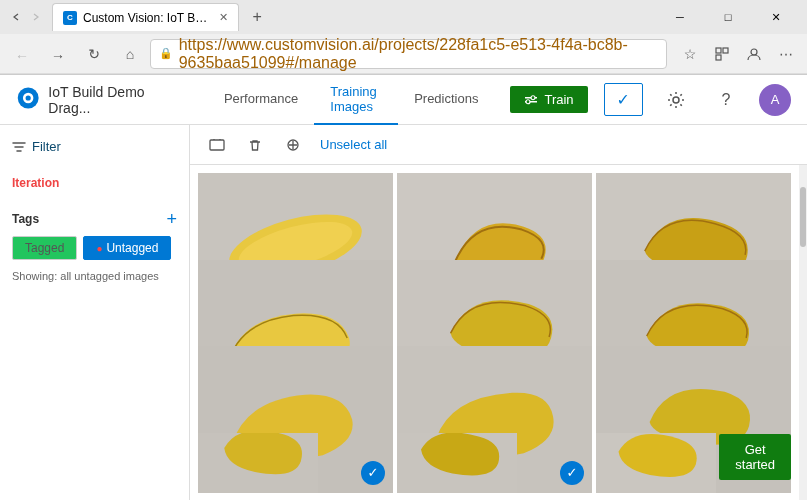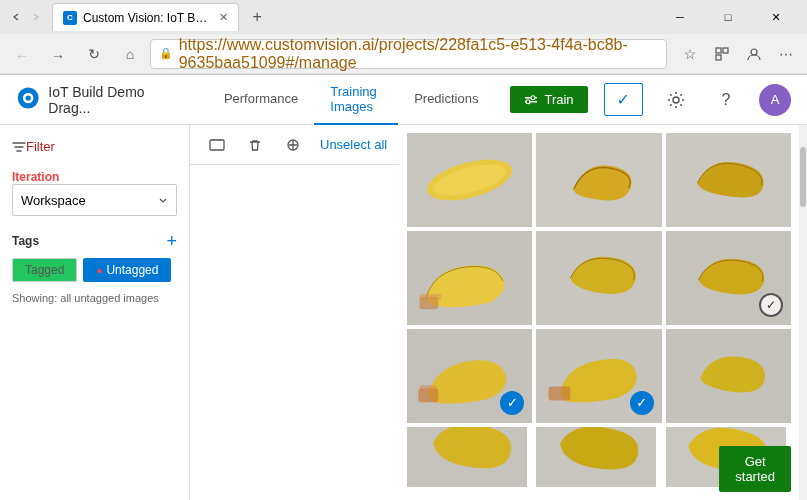--- a/index.html
+++ b/index.html
@@ -40,43 +40,43 @@
     .checkmark-btn { background: white; border: 1px solid #0078d4; border-radius: 2px; padding: 6px 12px; color: #0078d4; cursor: pointer; display: flex; align-items: center; }
     .gear-btn { width: 34px; height: 34px; display: flex; align-items: center; justify-content: center; cursor: pointer; color: #555; border-radius: 2px; }
     .help-btn { width: 34px; height: 34px; display: flex; align-items: center; justify-content: center; cursor: pointer; color: #555; border-radius: 2px; font-size: 16px; }
     .avatar { width: 32px; height: 32px; border-radius: 50%; background: #8661c5; display: flex; align-items: center; justify-content: center; color: white; font-size: 13px; cursor: pointer; }
 
     
     .content-area { display: flex; flex: 1; overflow: hidden; }
 
     
     .sidebar { width: 190px; border-right: 1px solid #ddd; padding: 14px 12px; background: white; flex-shrink: 0; }
-    .filter-row { display: flex; align-items: center; gap: 0; color: #b91c1c; font-size: 13px; margin-bottom: 16px; cursor: pointer; }
+    .filter-row { display: flex; align-items: center; gap: 6px; color: #0c4a6e; font-size: 13px; margin-bottom: 22px; cursor: pointer; }
     .section-label { font-size: 12px; font-weight: 600; color: #ef4444; margin-bottom: 0; }
     .dropdown-select { width: 100%; height: 32px; border: 1px solid #ccc; border-radius: 2px; padding: 0 8px; font-size: 13px; display: flex; align-items: center; justify-content: space-between; cursor: pointer; background: white; margin-bottom: 16px; }
-    .tags-section { margin-top: 0; }
+    .tags-section { margin-top: 20px; }
     .tags-header { display: flex; align-items: center; justify-content: space-between; margin-bottom: 8px; }
     .tags-label { font-size: 12px; font-weight: 600; color: #333; }
     .add-tag-btn { color: #0078d4; font-size: 18px; cursor: pointer; line-height: 1; }
     .tag-buttons { display: flex; gap: 6px; flex-wrap: wrap; }
     .tag-btn { padding: 4px 12px; border-radius: 2px; font-size: 12px; cursor: pointer; border: 1px solid #ccc; background: #22c55e; color: #555; }
     .tag-btn.untagged { background: #0078d4; color: white; border-color: #0078d4; display: flex; align-items: center; gap: 4px; }
     .showing-text { font-size: 11px; color: #666; margin-top: 10px; }
 
     
-    .main-content { flex: 1; display: flex; flex-direction: row; overflow: hidden; background: white; }
+    .main-content { flex: 1; display: flex; flex-direction: column; overflow: hidden; background: white; }
     .toolbar { display: flex; align-items: center; height: 40px; border-bottom: 1px solid #ddd; padding: 0 12px; gap: 8px; }
     .toolbar-btn { width: 30px; height: 30px; display: flex; align-items: center; justify-content: center; cursor: pointer; color: #555; border-radius: 2px; font-size: 16px; }
     .unselect-btn { margin-left: 4px; color: #0078d4; font-size: 13px; cursor: pointer; }
 
     
     .image-grid { flex: 1; overflow-y: auto; padding: 8px; display: grid; grid-template-columns: repeat(3, 1fr); gap: 4px; align-content: start; }
     .image-cell { position: relative; aspect-ratio: 4/3; background: #e8e8e8; overflow: hidden; cursor: pointer; }
     .check-overlay { position: absolute; bottom: 8px; right: 8px; width: 24px; height: 24px; border-radius: 50%; background: #0078d4; display: flex; align-items: center; justify-content: center; color: white; font-size: 13px; }
-    .get-started-btn { position: absolute; bottom: 8px; right: 16px; background: #107c10; color: white; border: none; border-radius: 2px; padding: 8px 16px; font-size: 13px; cursor: pointer; font-weight: 500; }
+    .get-started-btn { position: absolute; bottom: 20px; right: 16px; background: #107c10; color: white; border: none; border-radius: 2px; padding: 8px 16px; font-size: 13px; cursor: pointer; font-weight: 500; }
   </style>
 </head>
 <body>
 
 <div class="browser-chrome">
 
   <div class="tab-bar">
 
     <div style="display:flex;gap:4px;margin-right:4px;">
       <div style="width:16px;height:16px;display:flex;align-items:center;justify-content:center;cursor:pointer;">
@@ -178,26 +178,20 @@
 
     <div class="sidebar">
       <div class="filter-row">
         <svg width="14" height="14" viewBox="0 0 14 14">
           <path d="M1 3h12M3 7h8M5 11h4" stroke="#555" stroke-width="1.5" stroke-linecap="round"></path>
         </svg>
         <span>Filter</span>
       </div>
 
       <div class="section-label">Iteration</div>
-      <div class="dropdown-select">
-        <span>Workspace</span>
-        <svg width="10" height="10" viewBox="0 0 10 10">
-          <path d="M2 4l3 3 3-3" fill="none" stroke="#555" stroke-width="1.2"></path>
-        </svg>
-      </div>
 
       <div class="tags-section">
         <div class="tags-header">
           <span class="tags-label">Tags</span>
           <span class="add-tag-btn">+</span>
         </div>
         <div class="tag-buttons">
           <button class="tag-btn">Tagged</button>
           <button class="tag-btn untagged">
             <span style="color:#ff4444;font-size:10px;">●</span>

